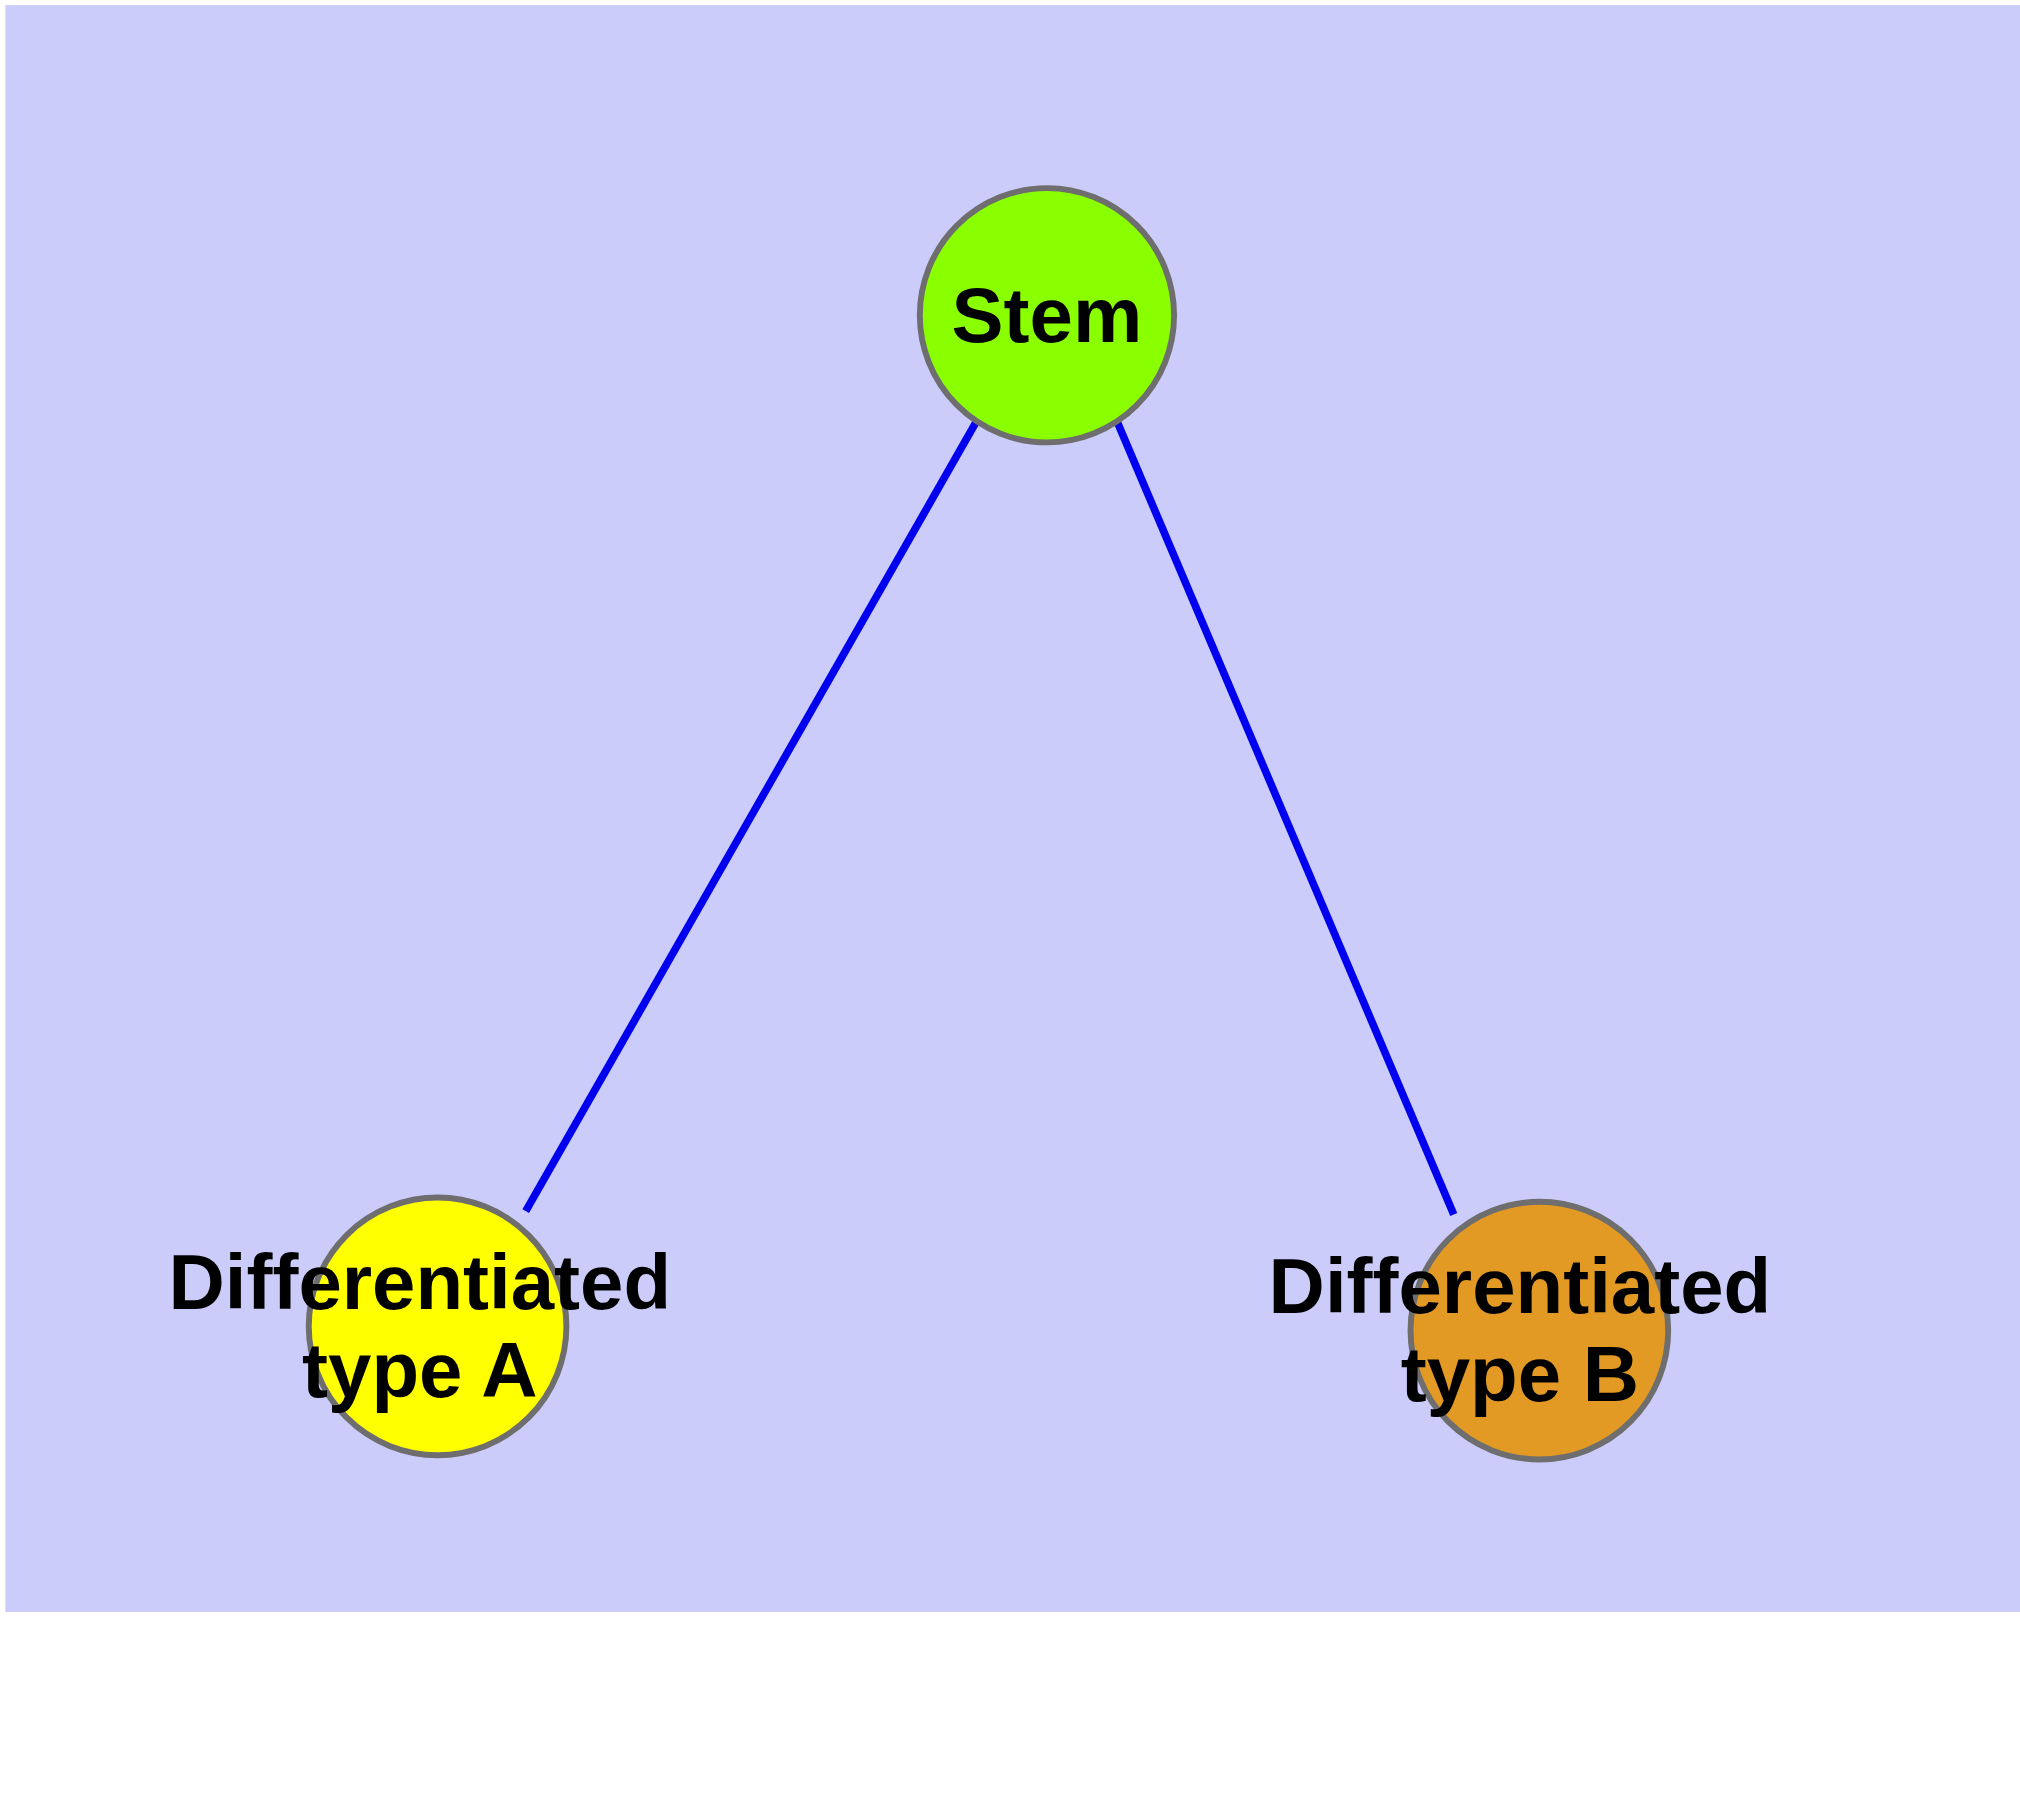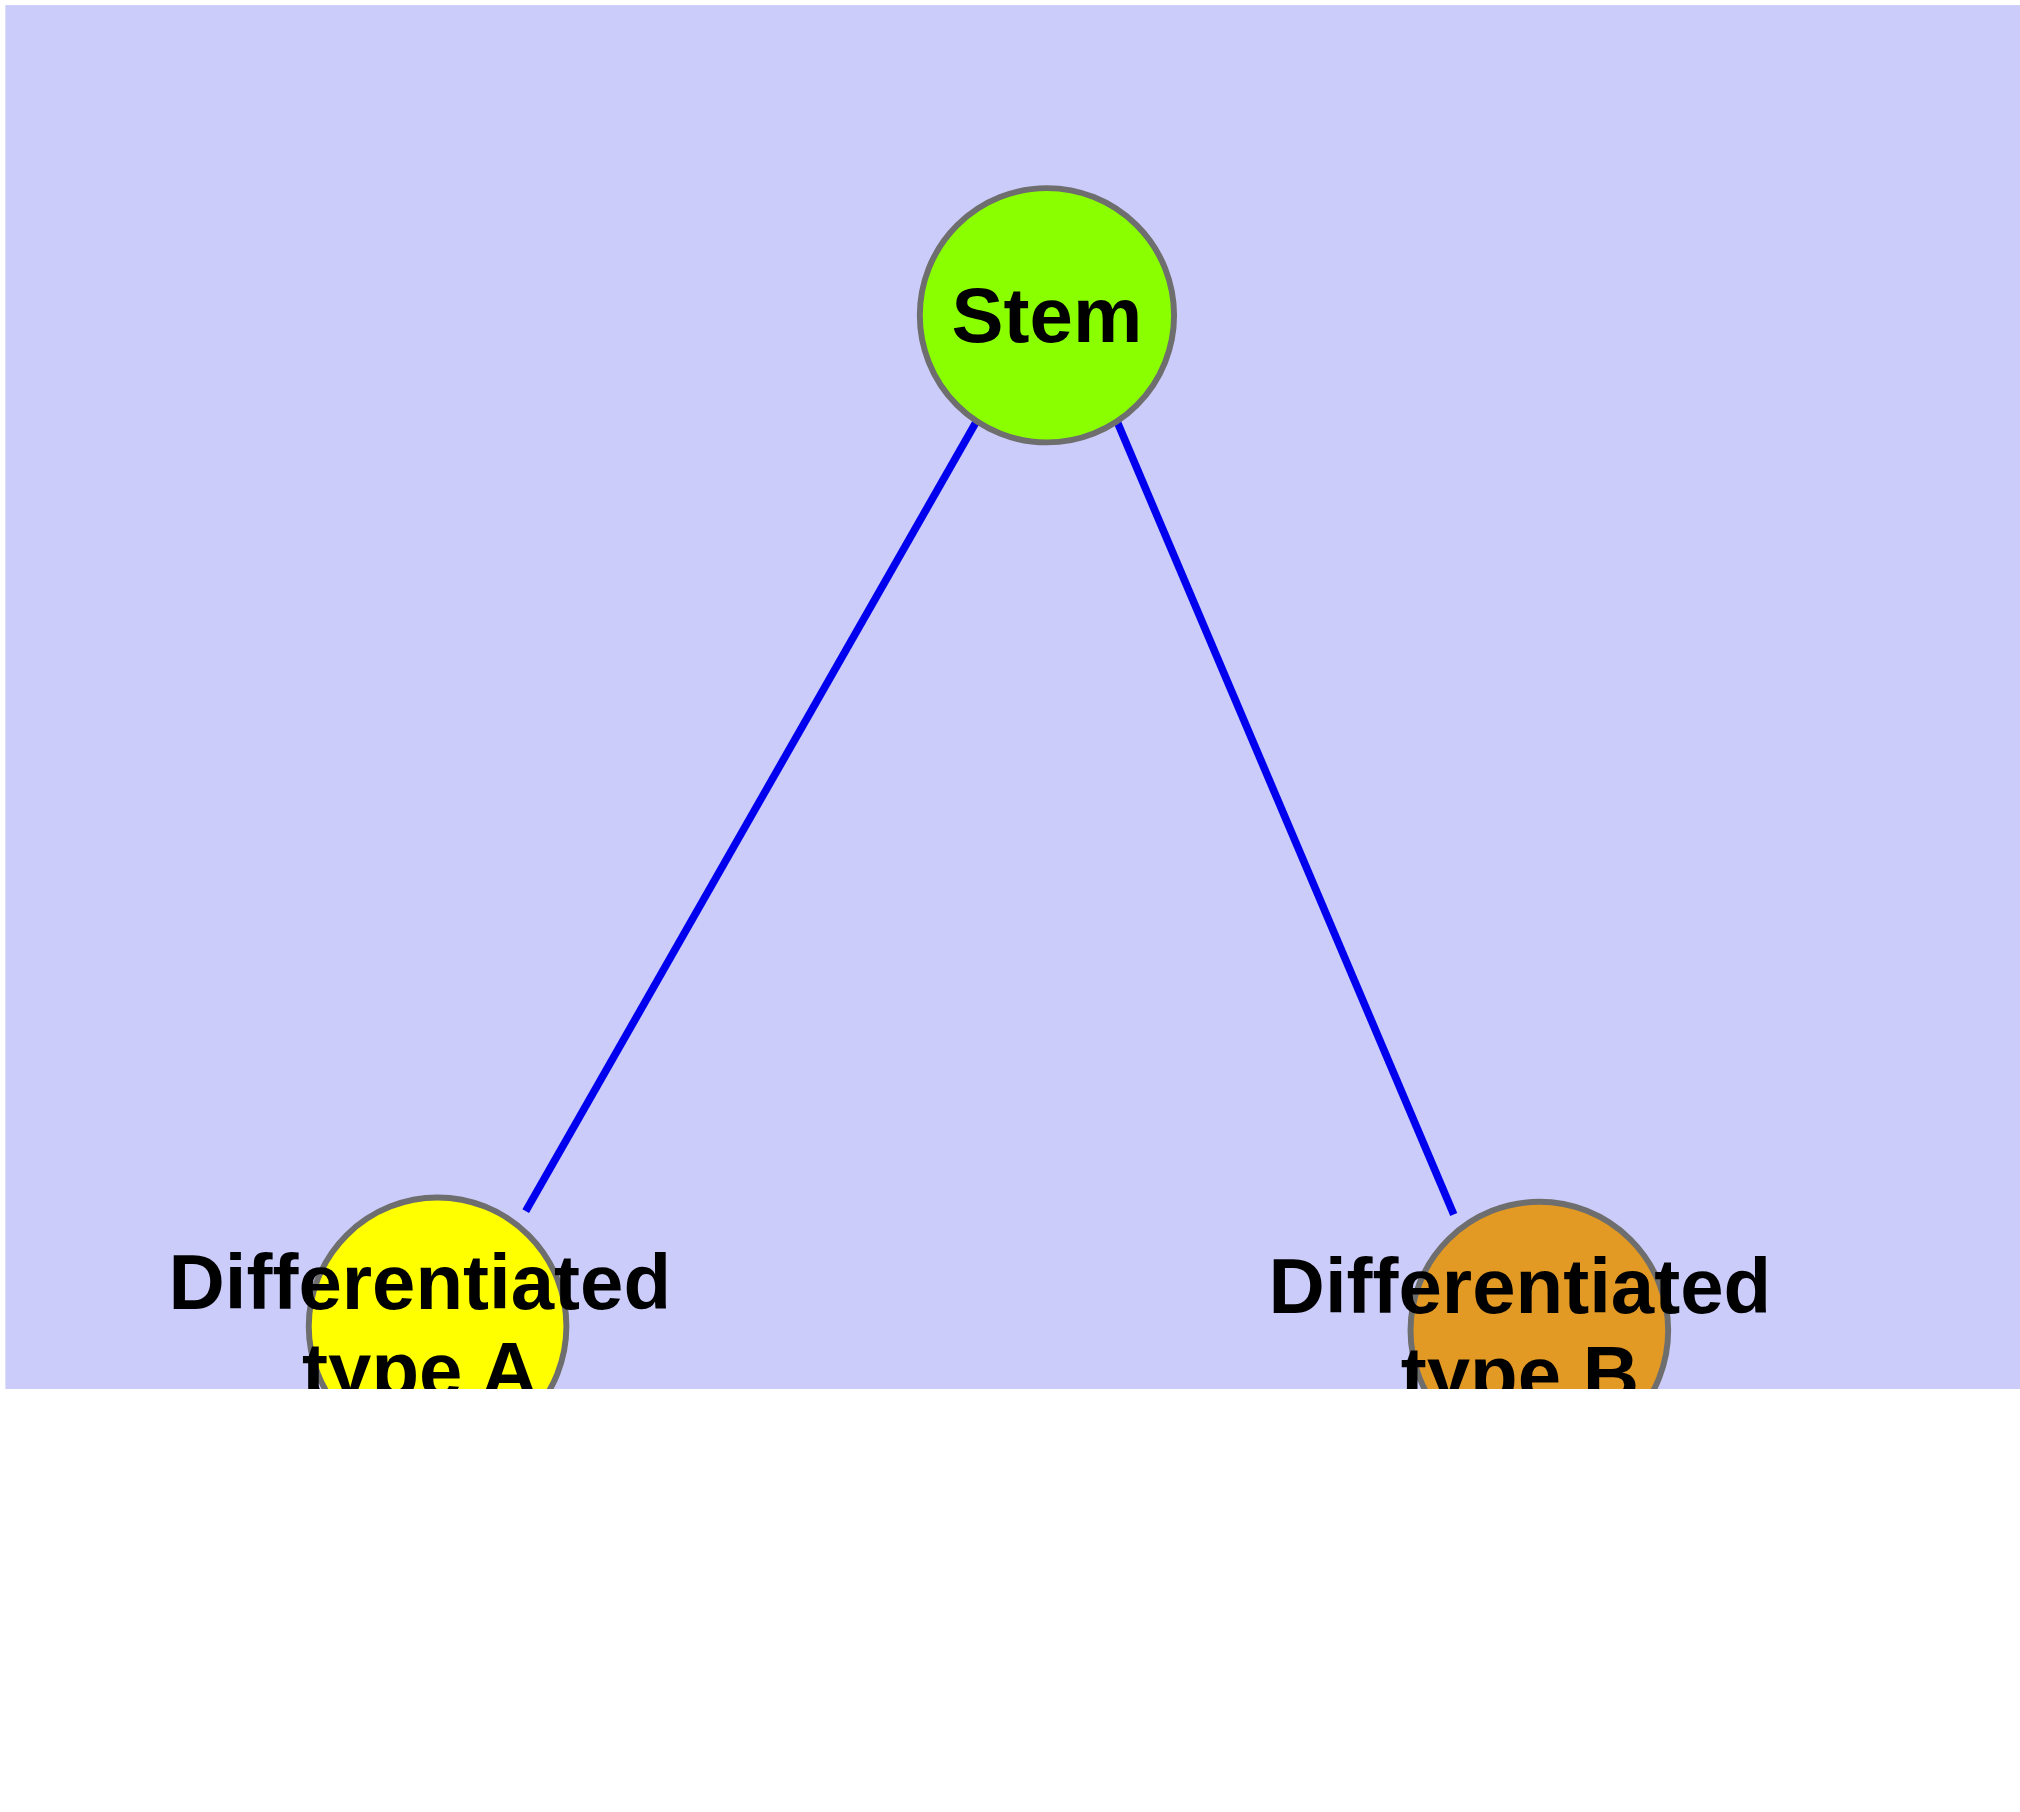--- a/index.html
+++ b/index.html
@@ -3,21 +3,21 @@
 <meta charset="utf-8">
 <style>
   html, body {
     margin: 0;
     padding: 0;
     background: #ffffff;
   }
   #canvas {
     position: relative;
     width: 2021px;
-    height: 1389px;
+    height: 1612px;
     overflow: hidden;
     background: #ffffff;
     font-family: "Liberation Sans", sans-serif;
   }
   #graph-svg {
     position: absolute;
     left: 0;
     top: 0;
     width: 2021px;
     height: 1812px;

